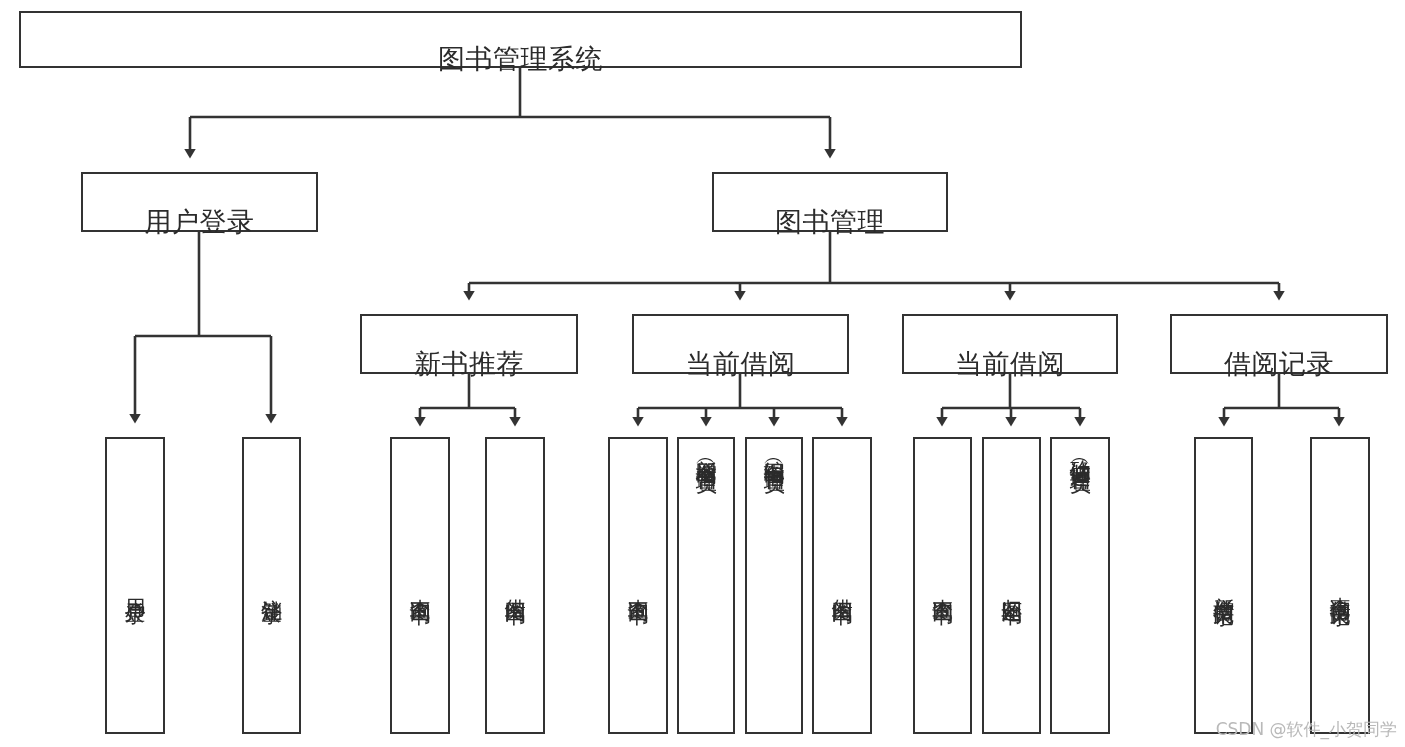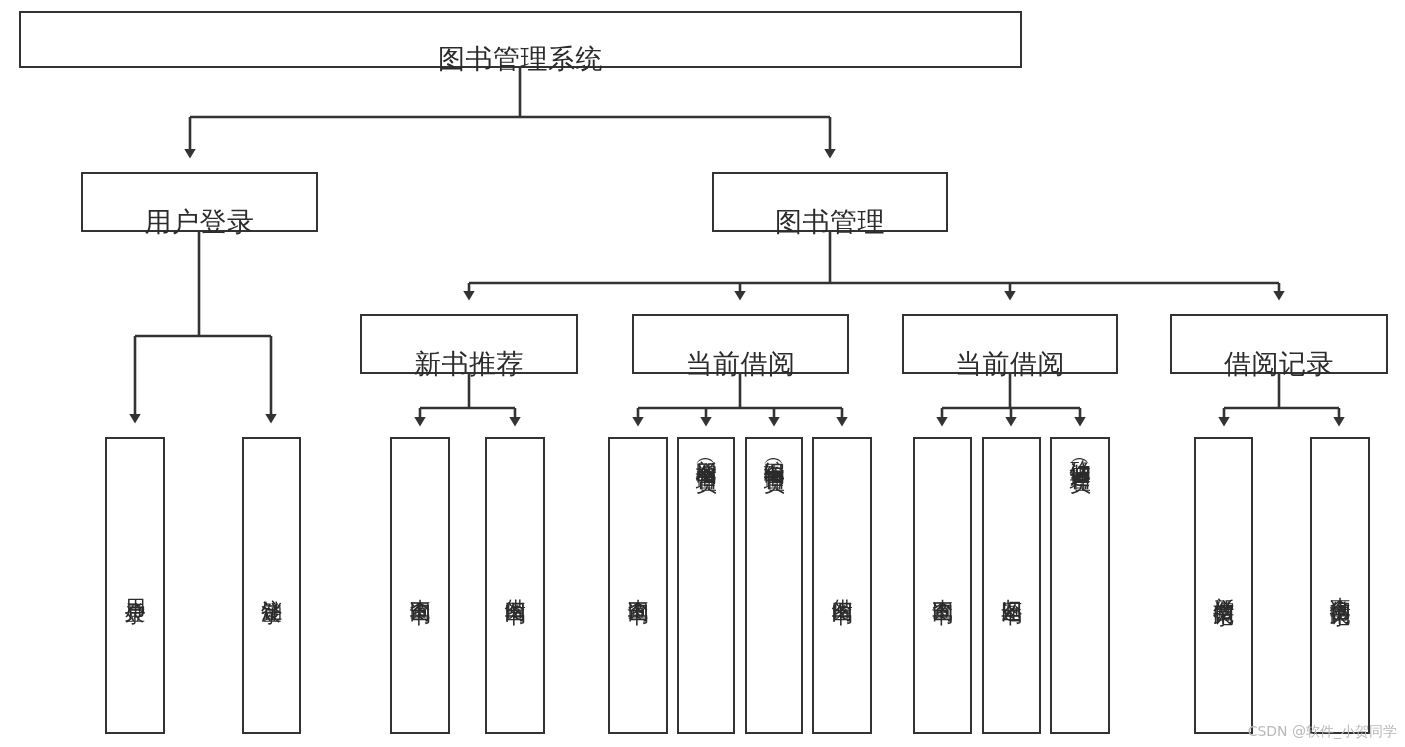--- a/index.html
+++ b/index.html
@@ -60,21 +60,21 @@
   }
   .vert.centered {
     align-items: center;
     padding-top: 0;
   }
   .watermark {
     position: absolute;
     right: 8px;
     bottom: 6px;
     font-family: "DejaVu Sans", "Liberation Sans", sans-serif;
-    font-size: 14px;
+    font-size: 17px;
     color: #b9b9b9;
     white-space: nowrap;
     pointer-events: none;
   }
 </style>
 </head>
 <body>
 
 <div id="diagram-root">
 

